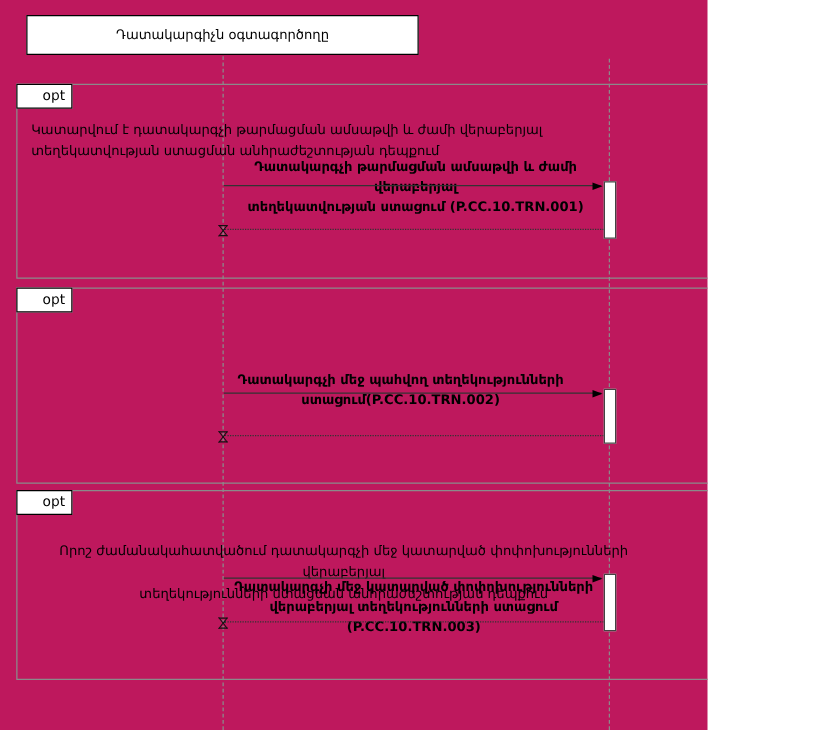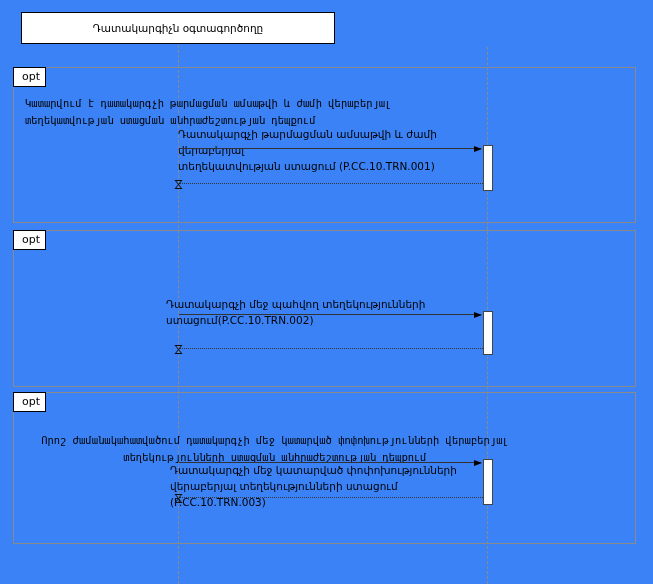--- a/index.html
+++ b/index.html
@@ -7,23 +7,23 @@
     margin: 0;
     padding: 0;
     background: #ffffff;
   }
   body {
     font-family: "DejaVu Sans", "Liberation Sans", sans-serif;
     color: #000000;
   }
   #canvas {
     position: relative;
-    width: 653px;
+    width: 566px;
     height: 584px;
-    background: #3b82f6;
+    background: #be185d;
     overflow: hidden;
   }
 
   
   .participant {
     position: absolute;
     box-sizing: border-box;
     border: 1px solid #000000;
     background: #ffffff;
     display: flex;
@@ -58,40 +58,41 @@
   }
   .opt-tag {
     position: absolute;
     left: -1px;
     top: -1px;
     box-sizing: border-box;
     border: 1.5px solid #000000;
     background: #ffffff;
     font-size: 11px;
     line-height: 16px;
-    padding: 1px 5px 1px 8px;
+    padding: 1px 5px 1px 20px;
     min-width: 32px;
     z-index: 5;
   }
   .guard {
     position: absolute;
     font-size: 10.5px;
     line-height: 17px;
     z-index: 4;
     white-space: pre-line;
-    font-family: Liberation Mono, monospace;
   }
 
   
   .msg-label {
     position: absolute;
     font-size: 10.5px;
     line-height: 16px;
+    text-align: center;
     z-index: 4;
     white-space: pre-line;
+    font-weight: bold;
   }
   .arrow-call {
     position: absolute;
     height: 0;
     border-top: 1.1px solid #333333;
     z-index: 4;
   }
   .arrow-call::after {
     content: "";
     position: absolute;

